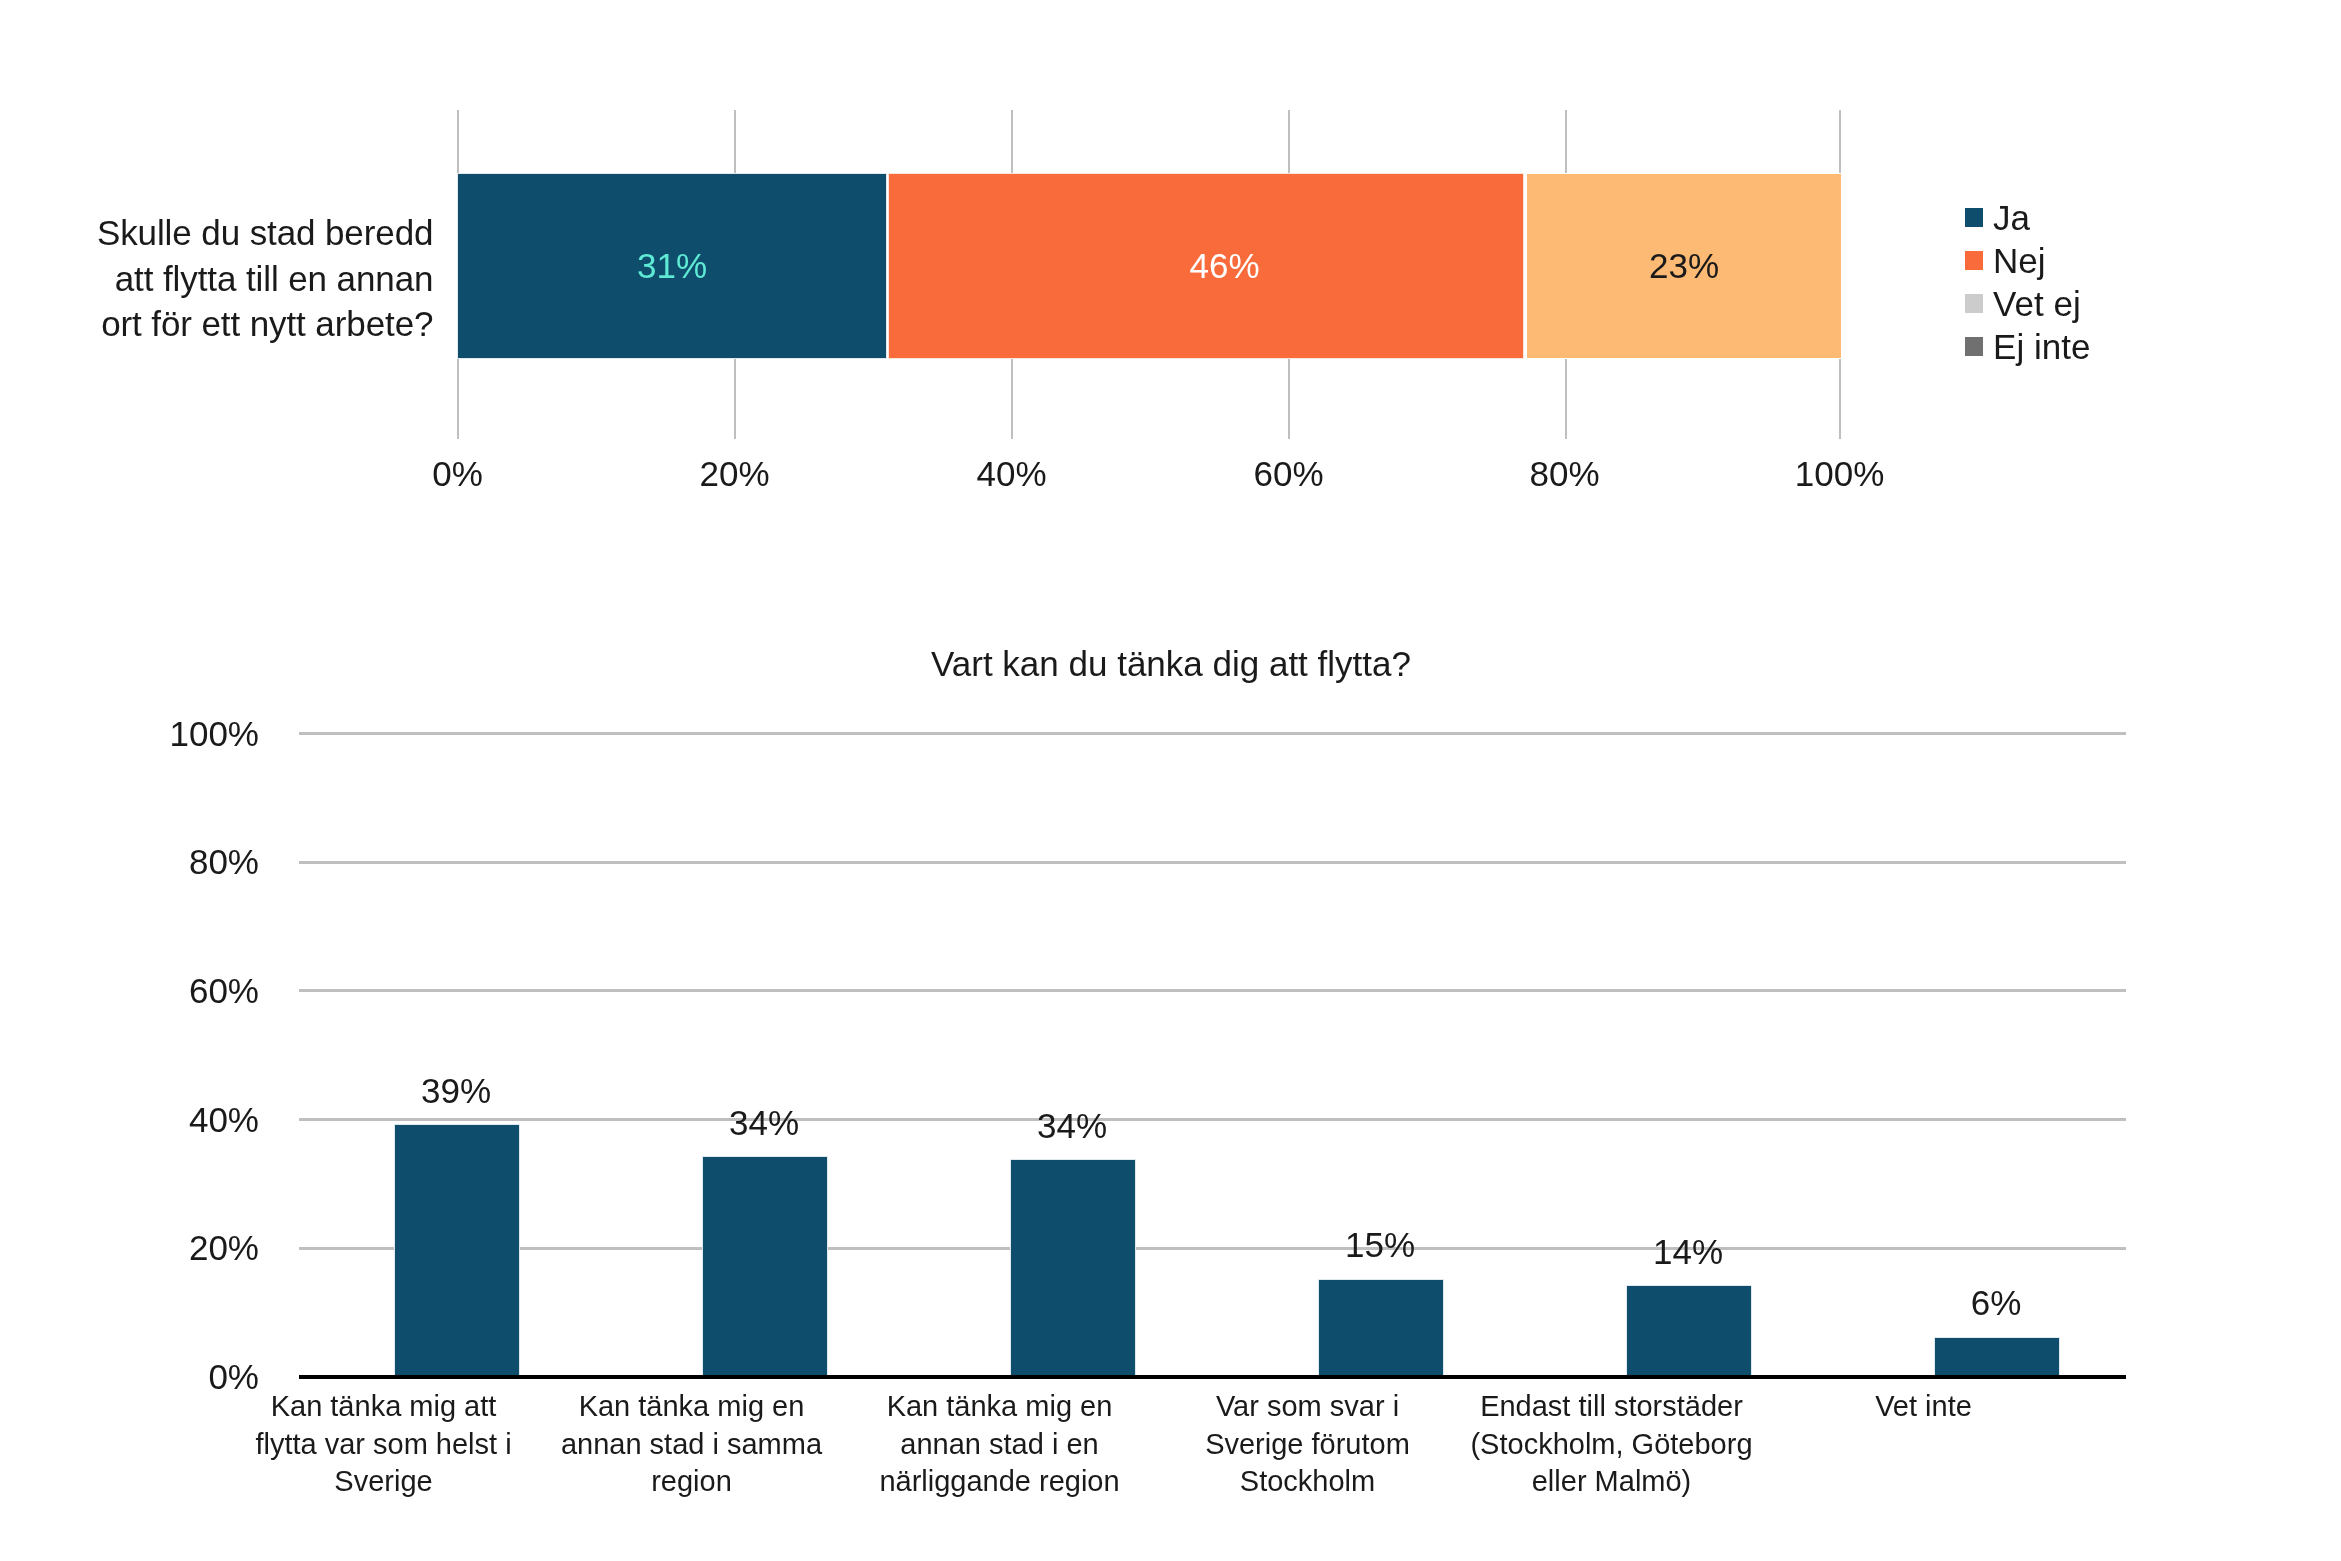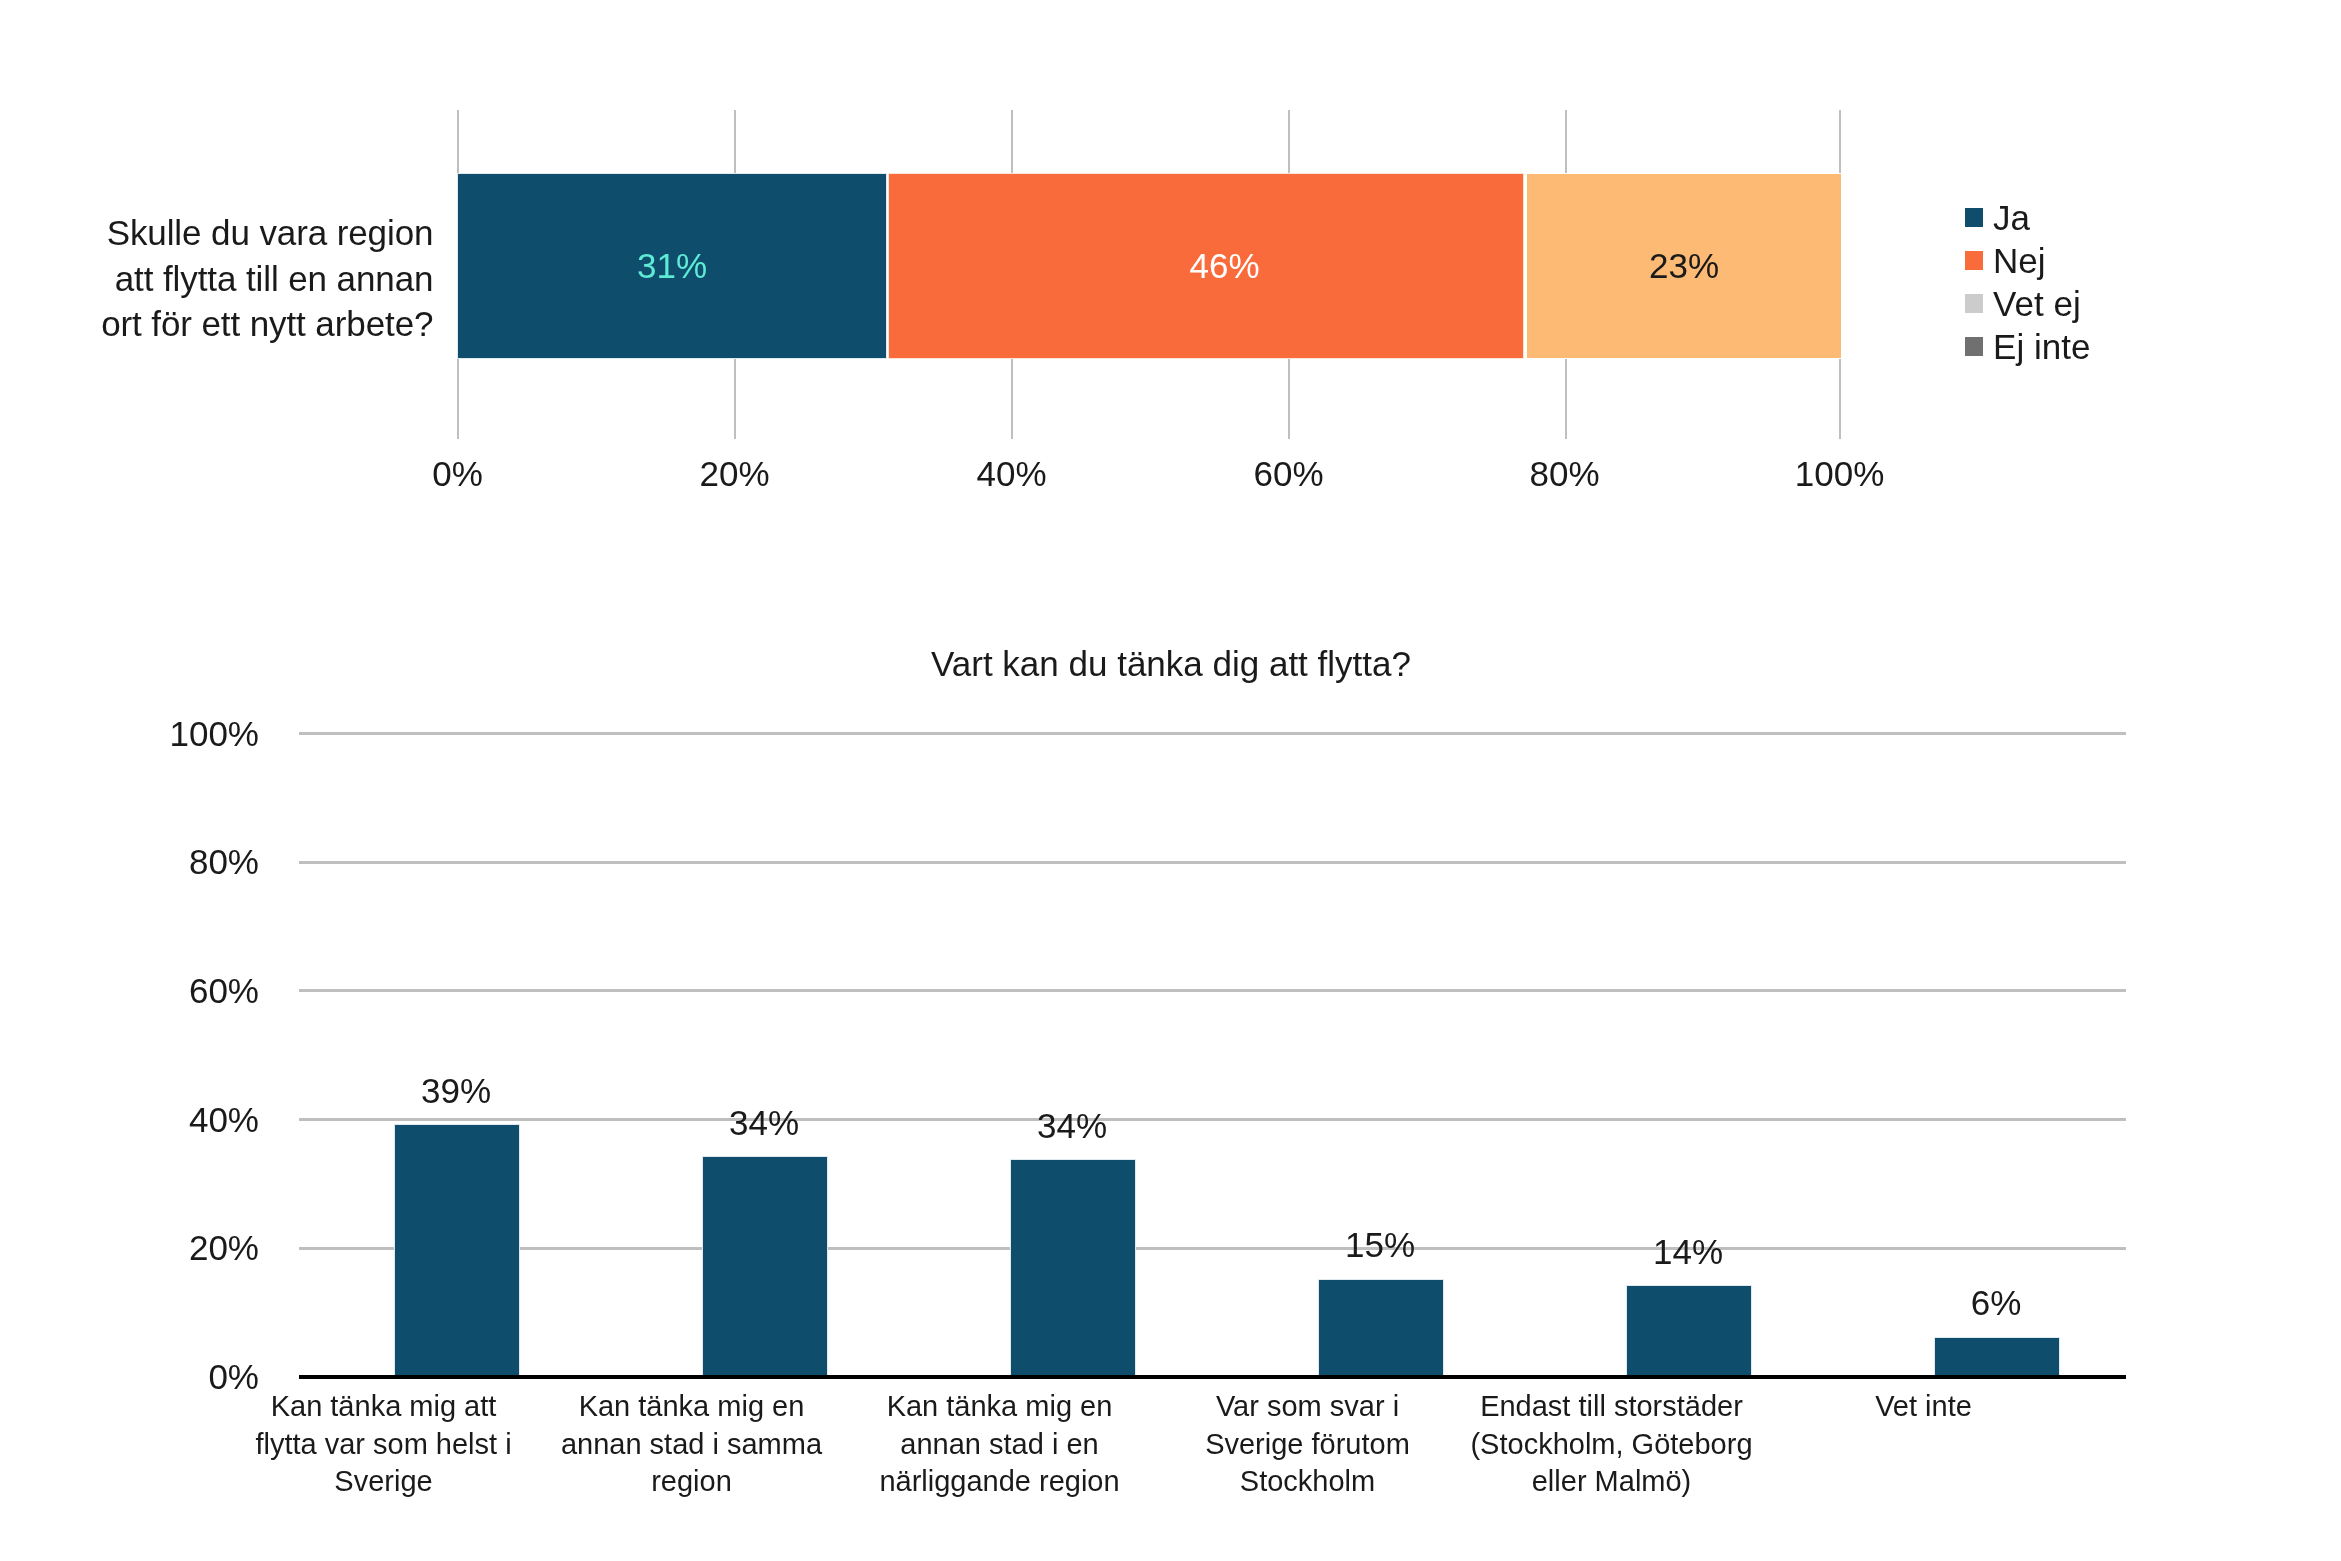--- a/index.html
+++ b/index.html
@@ -55,21 +55,21 @@
 
   .catlabel{position:absolute;top:839px;width:305px;text-align:center;
             font-size:29px;line-height:1.30;color:#1a1a1a;}
 </style>
 </head>
 <body>
 
 <div id="top-chart">
 
   <div id="top-cat-label">
-    <div>Skulle du vara region</div>
+    <div>Skulle du stad beredd</div>
     <div>att flytta till en annan</div>
     <div>ort för ett nytt arbete?</div>
   </div>
 
   <div id="top-plot">
     <div class="vgrid" style="left:0px;"></div>
     <div class="vgrid" style="left:277px;"></div>
     <div class="vgrid" style="left:554px;"></div>
     <div class="vgrid" style="left:831px;"></div>
     <div class="vgrid" style="left:1108px;"></div>

